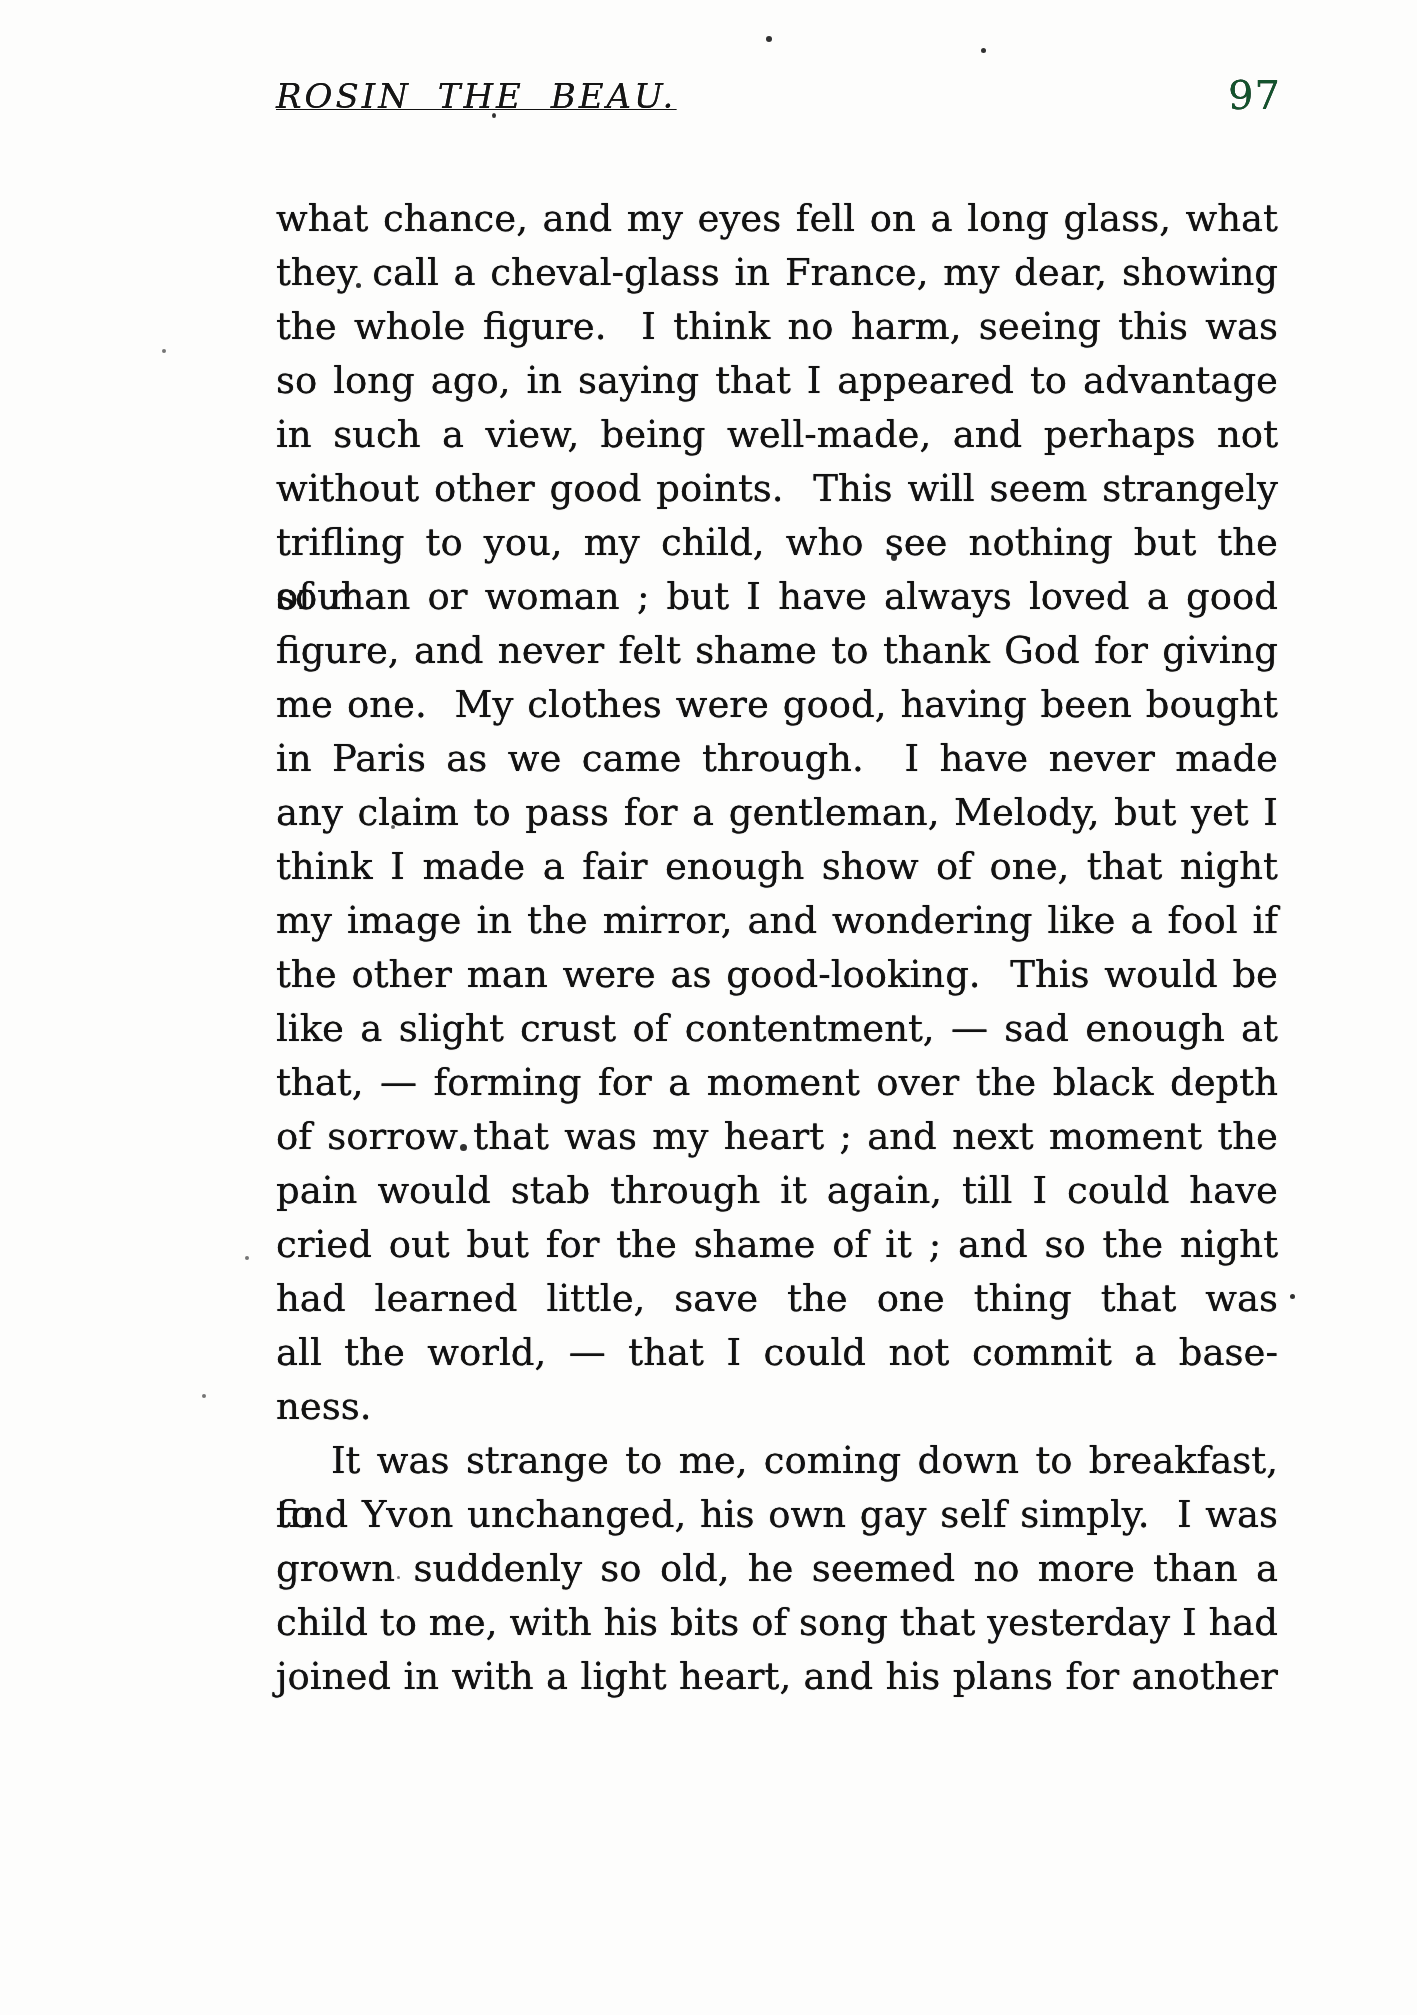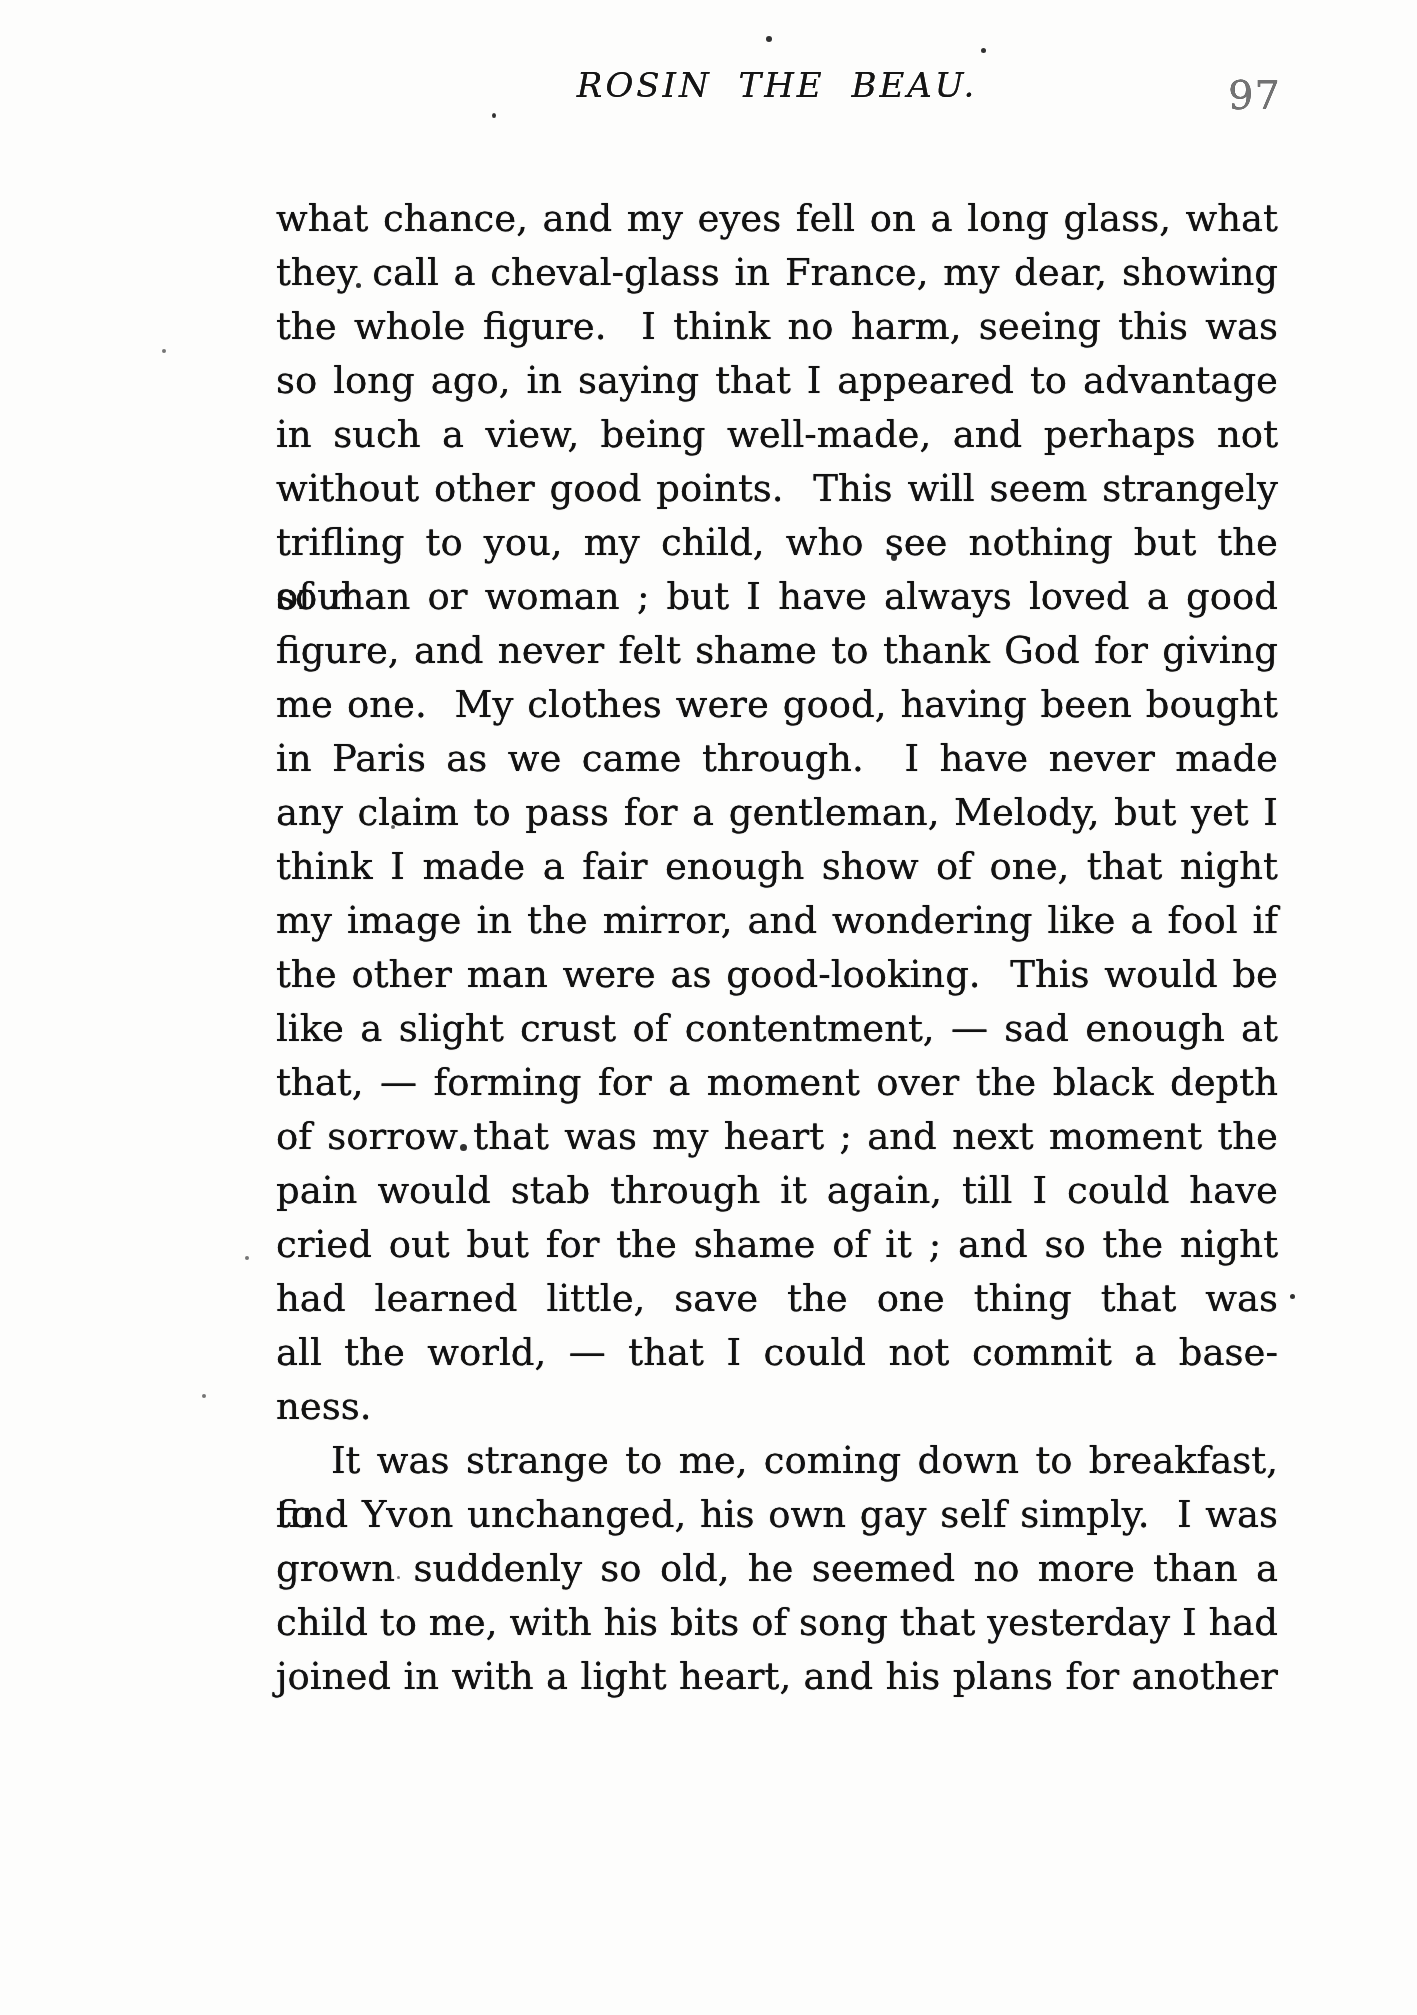--- a/index.html
+++ b/index.html
@@ -12,39 +12,40 @@
     width: 1417px;
     height: 2015px;
     background: #fdfdfc;
     overflow: hidden;
     font-family: "DejaVu Serif", "Liberation Serif", serif;
     color: #121212;
   }
   .running-head {
     position: absolute;
     left: 276px;
-    top: 65px;
+    top: 76px;
     width: 1002px;
-    text-align: center;
+    text-align: left;
+    text-decoration: underline;
   }
   .head-title {
     font-style: italic;
     font-size: 34px;
     letter-spacing: 3px;
     word-spacing: 13px;
     color: #151515;
     text-shadow: 0 0 0.6px rgba(0,0,0,0.85);
   }
   .page-number {
     position: absolute;
     left: 1228px;
     top: 72px;
     font-size: 40px;
     letter-spacing: 1px;
-    color: #737373;
+    color: #14532d;
     text-shadow: 0 0 0.6px rgba(0,0,0,0.85);
   }
   .text-block {
     position: absolute;
     left: 276px;
     top: 192px;
     width: 1002px;
     font-size: 37px;
     line-height: 54px;
     text-shadow: 0 0 0.7px rgba(0,0,0,0.9);

